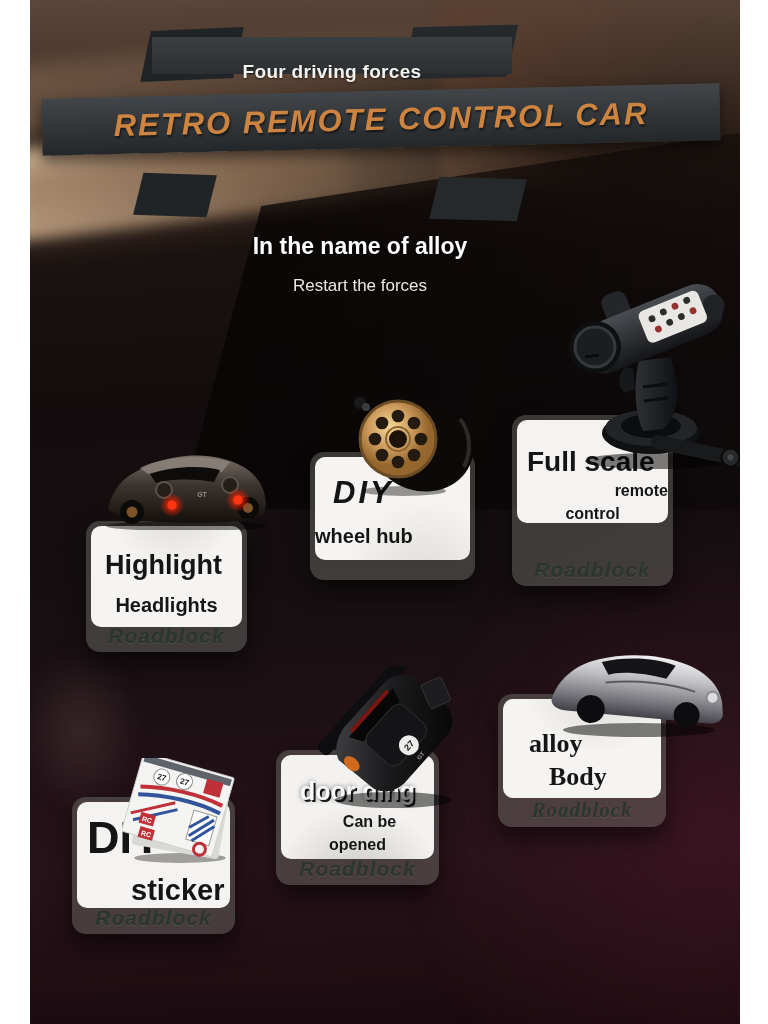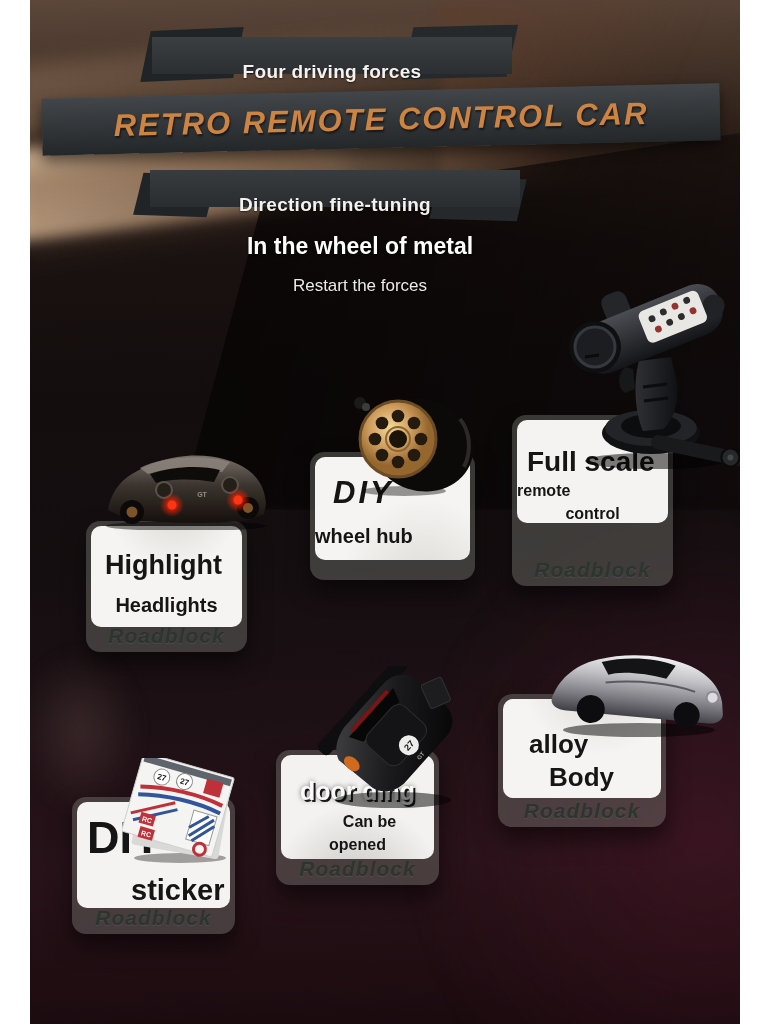--- a/index.html
+++ b/index.html
@@ -61,29 +61,29 @@
   .card1{left:56px;top:521px;width:161px;height:131px;}
   .card1 .inner{height:101px;background:radial-gradient(circle at 55% -25%,#d9d7d3 0%,#f5f4f2 45%);}
   .card2{left:280px;top:452px;width:165px;height:128px;}
   .card2 .inner{height:103px;background:radial-gradient(circle at 70% 120%,#dedcd8 0%,#f5f4f2 50%);}
   .card3{left:482px;top:415px;width:161px;height:171px;}
   .card3 .inner{height:103px;}
   .card4{left:42px;top:797px;width:163px;height:137px;}
   .card4 .inner{height:106px;}
   .card5{left:246px;top:750px;width:163px;height:135px;}
   .card5 .inner{height:104px;background:radial-gradient(circle at 50% 130%,#c9c6c2 0%,#f3f2f0 55%);}
-  .card6{left:468px;top:694px;width:168px;height:133px;}
+  .card6{left:468px;top:694px;width:168px;height:133px;font-family:Liberation Serif, serif;}
   .card6 .inner{height:99px;background:radial-gradient(circle at 60% -20%,#dad8d4 0%,#f5f4f2 50%);}
   .wm{bottom:4px;}
   .t-highlight{left:14px;top:24px;font-size:27px;}
   .l-headlights{left:0;right:0;top:68px;font-size:20px;text-align:center;}
   .t-diy1{left:18px;top:18px;font-size:31px;font-weight:900;font-style:italic;letter-spacing:3px;}
   .l-wheelhub{left:0;right:0;top:68px;font-size:20px;}
   .t-fullscale{left:10px;top:26px;font-size:28px;}
-  .l-remote{left:0;right:0;top:62px;font-size:16px;text-align:left;}
+  .l-remote{left:0;right:0;top:62px;font-size:16px;text-align:right;}
   .l-control{left:0;right:0;top:85px;font-size:16px;text-align:center;}
   .t-diy2{left:10px;top:10px;font-size:45px;font-weight:900;}
   .l-sticker{left:54px;top:72px;font-size:29px;}
   .t-doording{left:0;right:0;top:22px;font-size:25px;text-align:center;color:#fafafa;
               text-shadow:2px 2px 0 rgba(15,15,15,.95),0 0 5px rgba(0,0,0,.5);}
   .l-canbe{left:0;right:4px;top:58px;font-size:16px;text-align:center;margin-left:28px;}
   .l-opened{left:0;right:0;top:81px;font-size:16px;text-align:center;}
   .t-alloy{left:26px;top:30px;font-size:26px;}
   .l-body{left:46px;top:63px;font-size:26px;}
 
@@ -107,25 +107,22 @@
     <div class="cap cap-l1"></div>
     <div class="cap cap-r1"></div>
     <div class="banner banner-top">
       <span class="banner-small-text">Four driving forces</span>
     </div>
     <div class="banner banner-title">
       <span class="banner-title-text">RETRO REMOTE CONTROL CAR</span>
     </div>
     <div class="cap cap-l2"></div>
     <div class="cap cap-r2"></div>
-    <div class="banner banner-sub">
-      <span class="banner-small-text">Direction fine-tuning</span>
-    </div>
-
-    <div class="tagline tagline-1">In the wheel of metal</div>
+
+    <div class="tagline tagline-1">In the name of alloy</div>
     <div class="tagline tagline-2">Restart the forces</div>
 
     <svg class="img" style="left:525px;top:283px;" width="192" height="190" viewBox="0 0 192 190">
       <defs>
         <linearGradient id="headG" x1="0" y1="0" x2="0" y2="1">
           <stop offset="0" stop-color="#4a4d52"></stop>
             <stop offset="1" stop-color="#141518"></stop>
         </linearGradient>
         <linearGradient id="gripG" x1="0" y1="0" x2="1" y2="0">
           <stop offset="0" stop-color="#2e3034"></stop>

